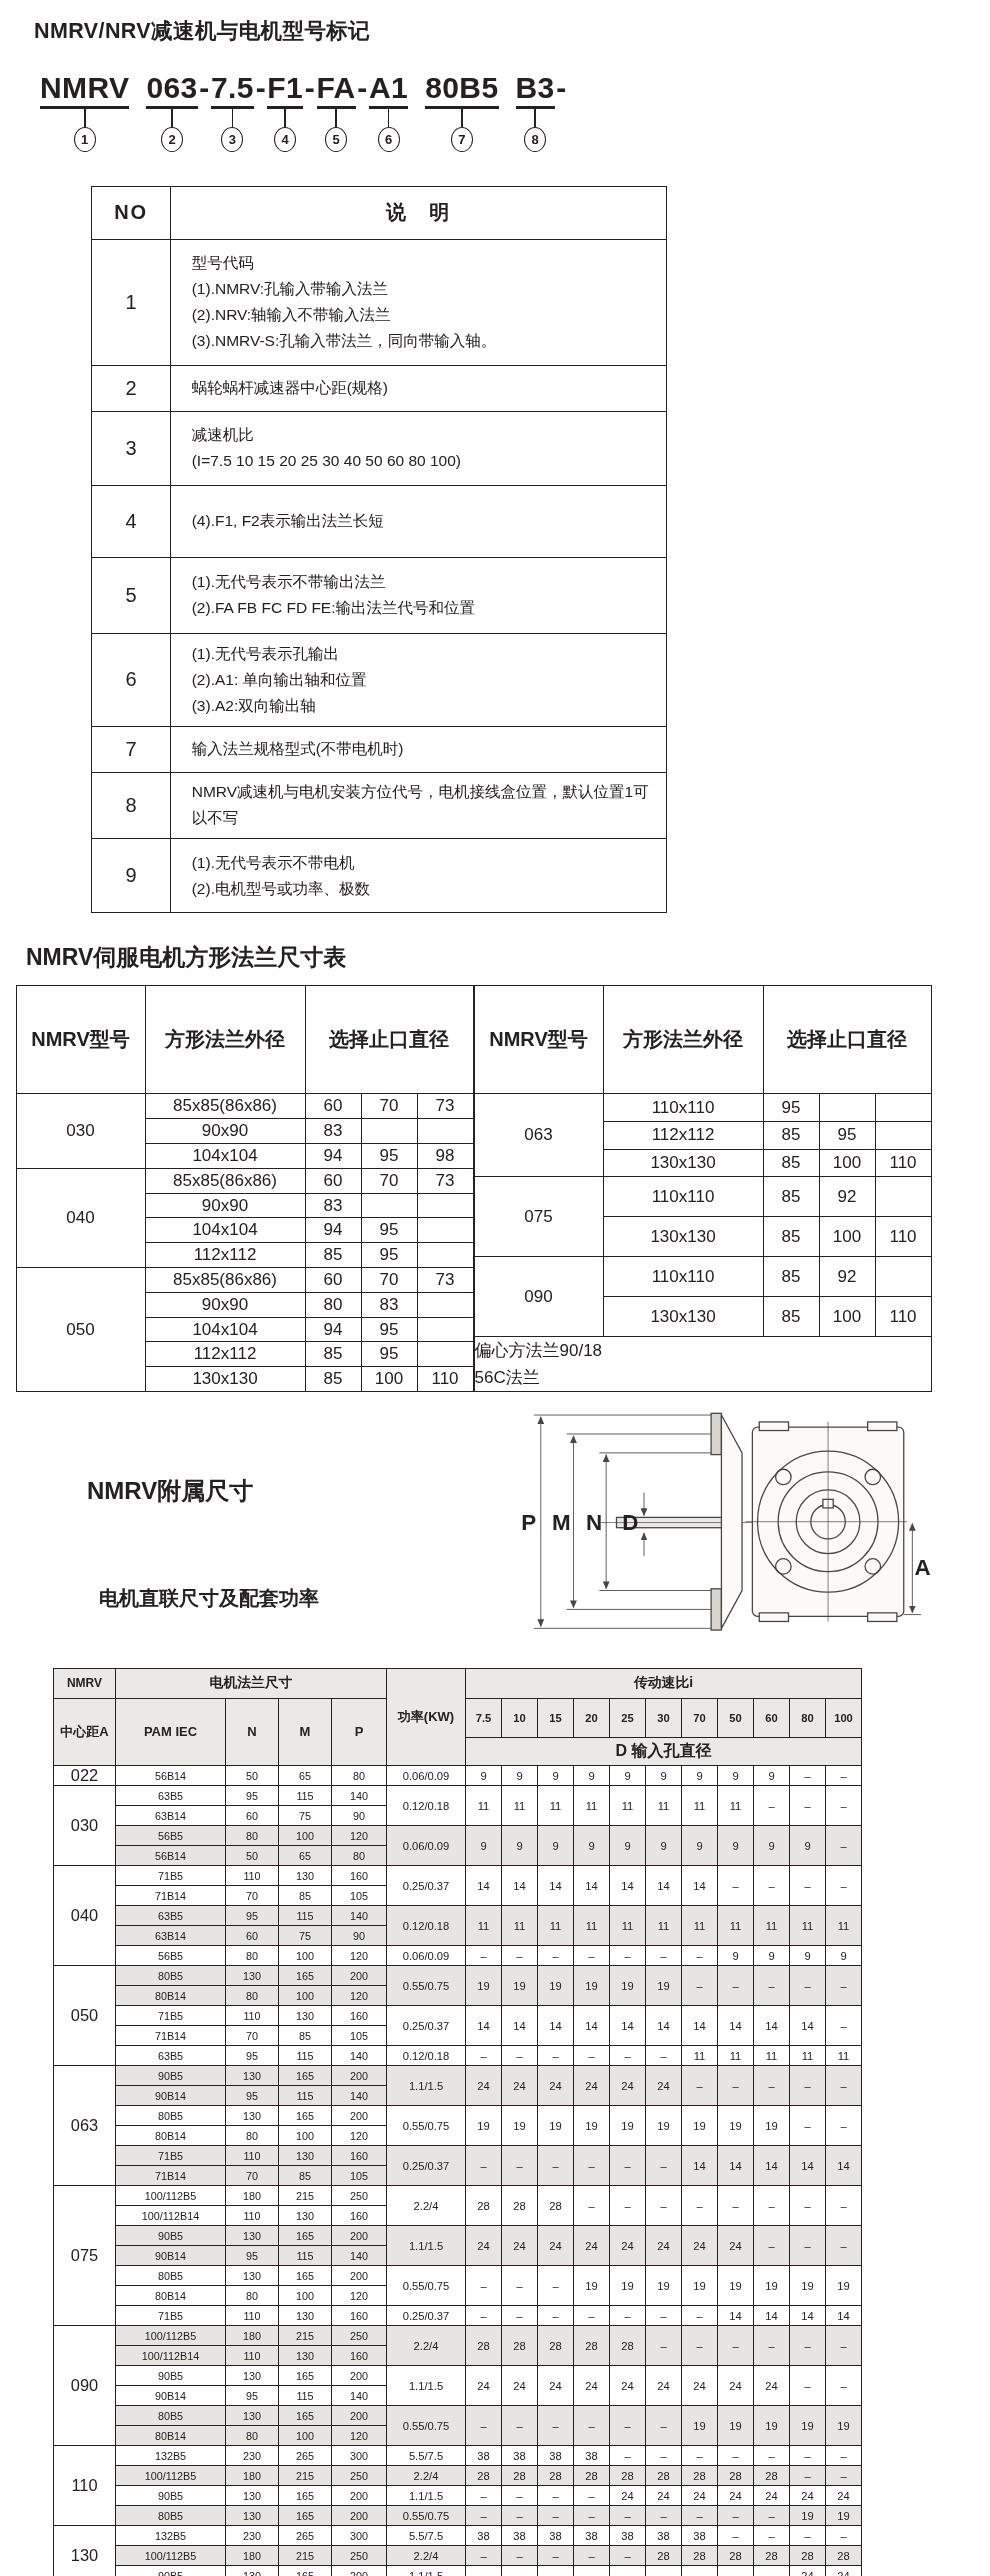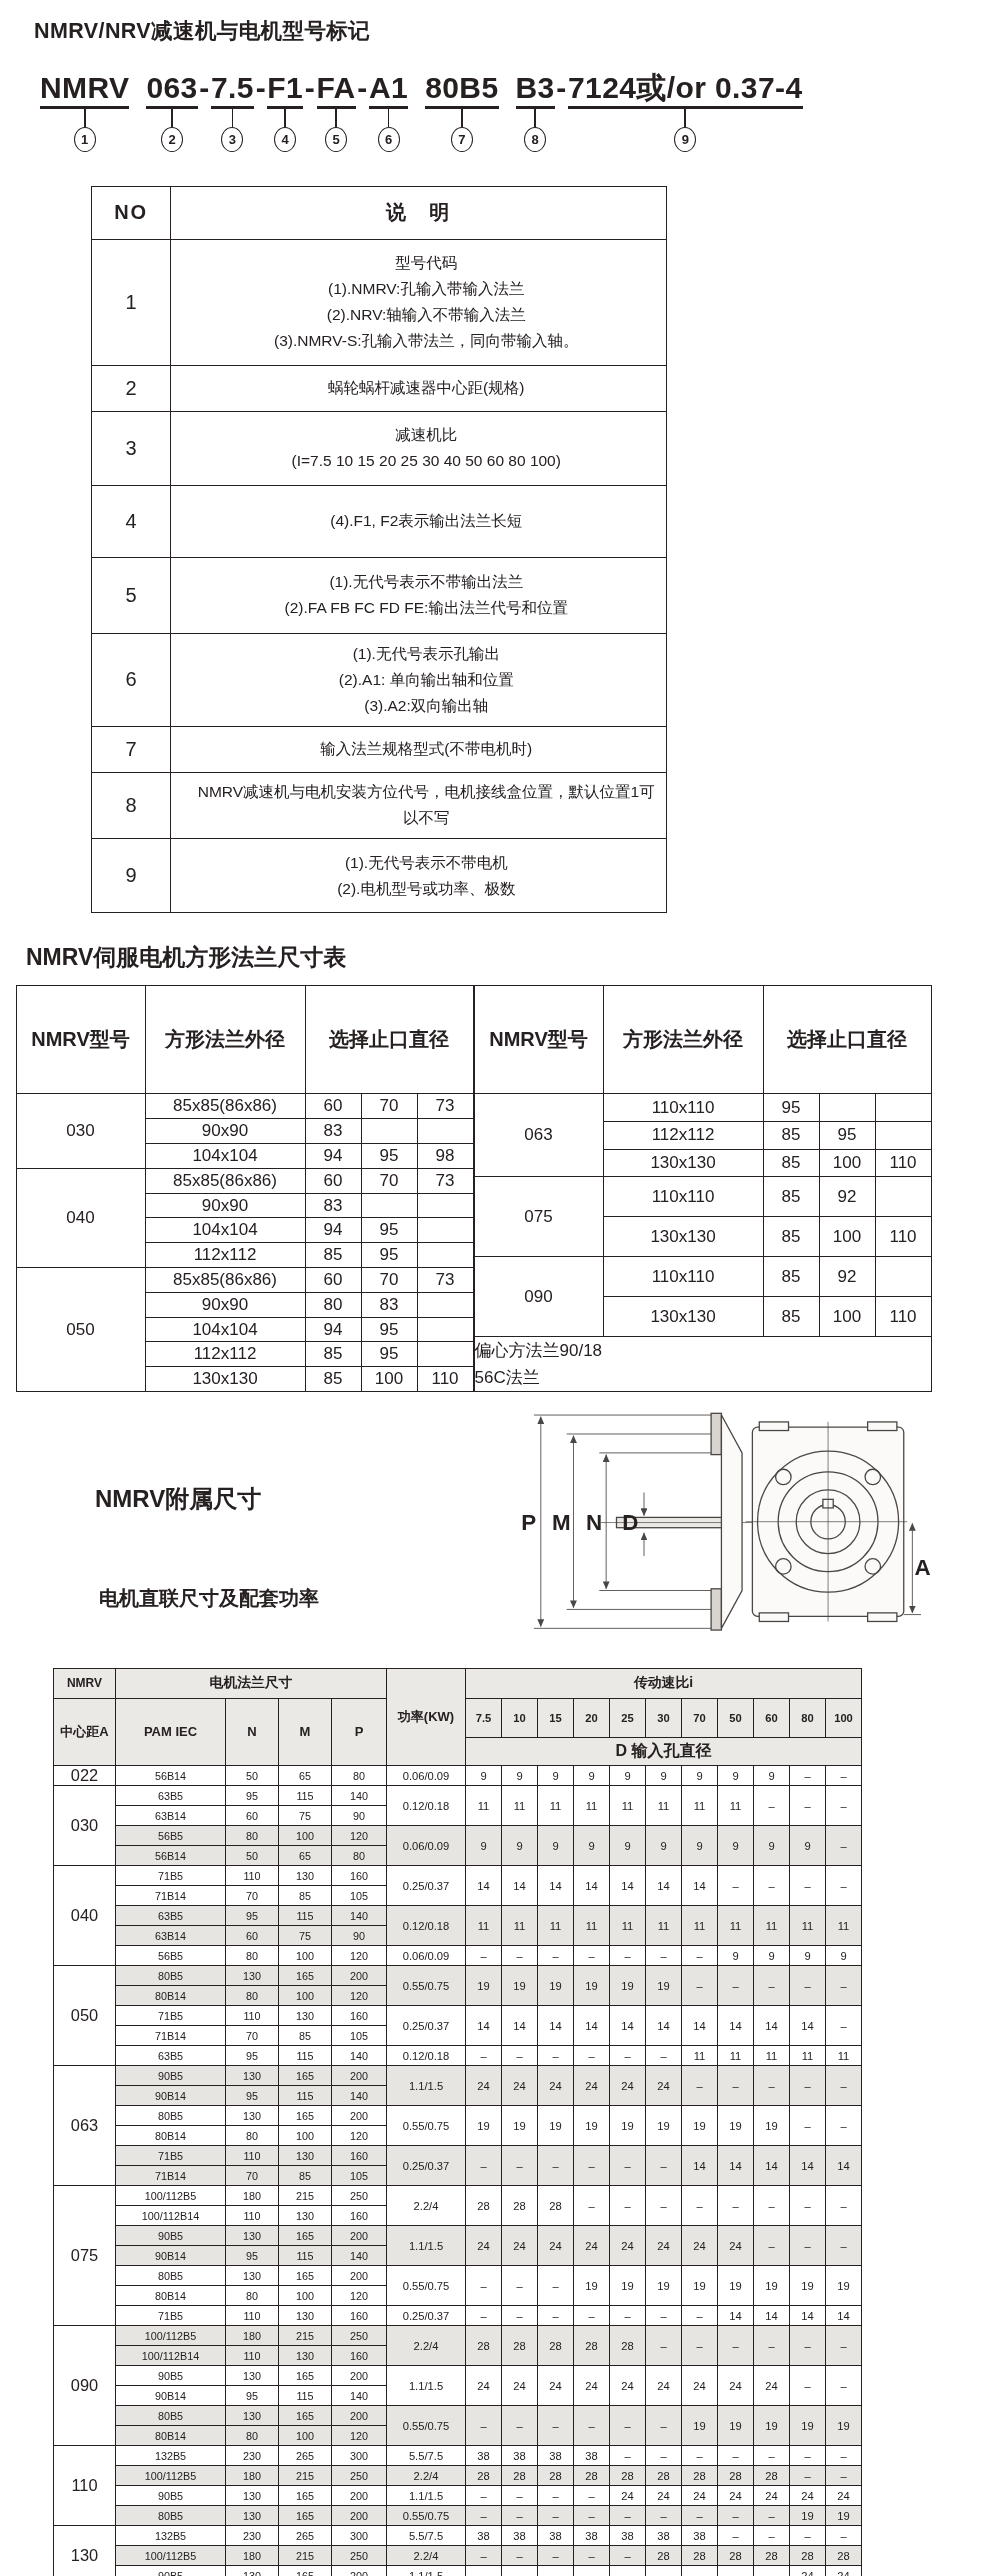--- a/index.html
+++ b/index.html
@@ -16,38 +16,38 @@
   .mtick{width:1.7px;height:18px;background:#262020;}
   .mcirc{width:20px;height:23px;border:1.7px solid #262020;border-radius:50%;display:flex;align-items:center;justify-content:center;font-size:13px;font-weight:bold;margin-top:0;}
   .msep{font-size:30px;font-weight:bold;line-height:1.05;padding:0 1.7px;}
   .mgap{width:17px;}
 
   
   table.legend{border-collapse:collapse;margin:34px 0 0 91px;width:575px;table-layout:fixed;}
   .legend th,.legend td{border:1.7px solid #262020;}
   .legend th{height:50px;font-size:20px;font-weight:bold;letter-spacing:1.7px;}
   .legend td.no{text-align:center;font-size:20px;}
-  .legend td.desc{padding:6.9px 5.2px 6.9px 20.7px;font-size:15.5px;line-height:26px;text-align:center;vertical-align:middle;}
+  .legend td.desc{padding:6.9px 5.2px 6.9px 20.7px;font-size:15.5px;line-height:26px;text-align:left;vertical-align:middle;}
 
   h2.ftitle{font-size:23px;font-weight:bold;margin:29px 0 0 26px;}
 
   
   .flangewrap{display:flex;margin:12px 0 0 15.5px;}
   table.flange{border-collapse:collapse;table-layout:fixed;width:457px;}
   .flange th,.flange td{border:1.7px solid #262020;padding:0;}
   .flange th{height:107px;font-size:20px;font-weight:bold;}
   .flange td{font-size:17px;}
   .fmodel{text-align:center;font-size:19px;}
   .fouter{text-align:center;padding-left:27.6px;}
   .fsub{text-align:center;}
   .ffoot{text-align:left;padding:5.2px 0 5.2px 52px;font-size:18px;line-height:27px;vertical-align:middle;}
 
   
   .sec2{position:relative;height:272px;}
-  .t-acc{position:absolute;left:83px;top:79px;font-size:24px;font-weight:bold;margin:12px;}
+  .t-acc{position:absolute;left:83px;top:79px;font-size:24px;font-weight:bold;margin:4px;}
   .t-motor{position:absolute;left:83px;top:177px;font-size:20px;font-weight:bold;margin:16px;}
   svg.diagram{position:absolute;left:515px;top:3.4px;}
 
   
   table.motor{border-collapse:collapse;border:1.7px solid #262020;margin:3.4px 0 0 53px;table-layout:fixed;}
   .motor th,.motor td{border:0.9px solid #262020;text-align:center;padding:0;overflow:hidden;}
   .motor thead th{background:#eae9e6;font-weight:bold;}
   .motor thead tr:nth-child(1) th{height:29px;}
   .motor thead tr:nth-child(2) th{height:38px;}
   .motor thead tr:nth-child(3) th{height:27.6px;}
@@ -124,26 +124,20 @@
         <div class="mcirc">7</div>
       </div>
       <div class="mgap"></div>
       <div class="mseg">
         <div class="mtext">B3</div>
         <div class="mrule"></div>
         <div class="mtick"></div>
         <div class="mcirc">8</div>
       </div>
       <div class="msep">-</div>
-      <div class="mseg">
-        <div class="mtext">7124或/or 0.37-4</div>
-        <div class="mrule"></div>
-        <div class="mtick"></div>
-        <div class="mcirc">9</div>
-      </div>
     </div>
 
   <table class="legend">
     <colgroup>
         <col style="width:79px">
         <col style="width:496px">
       </colgroup>
     <thead>
       <tr>
         <th>NO</th>

